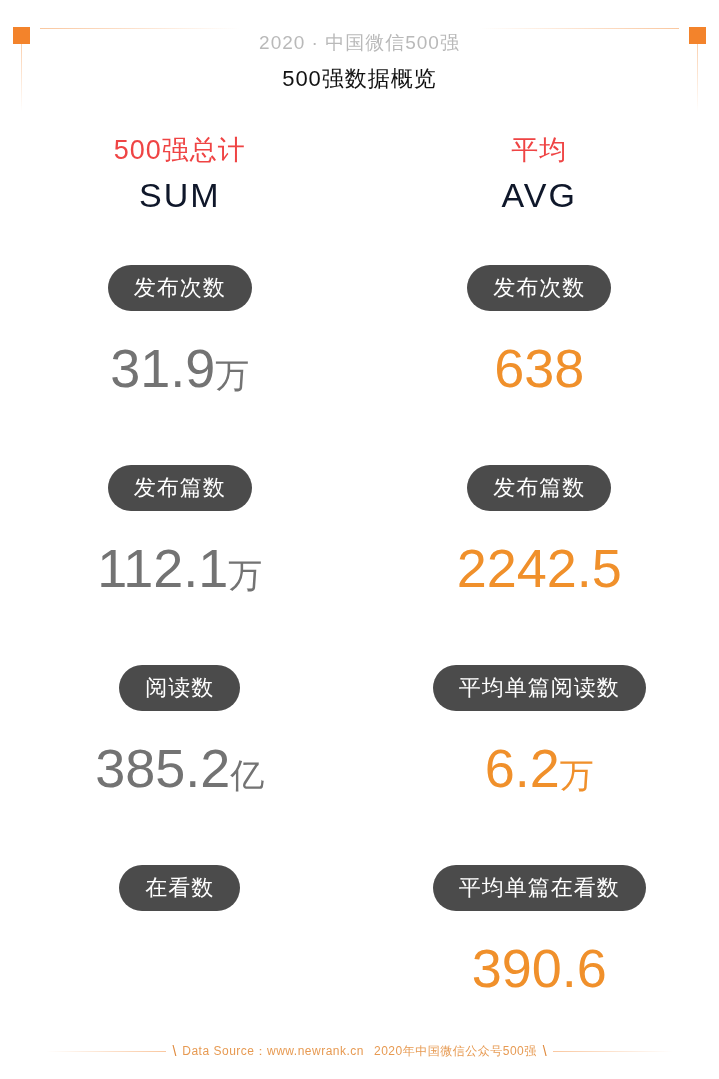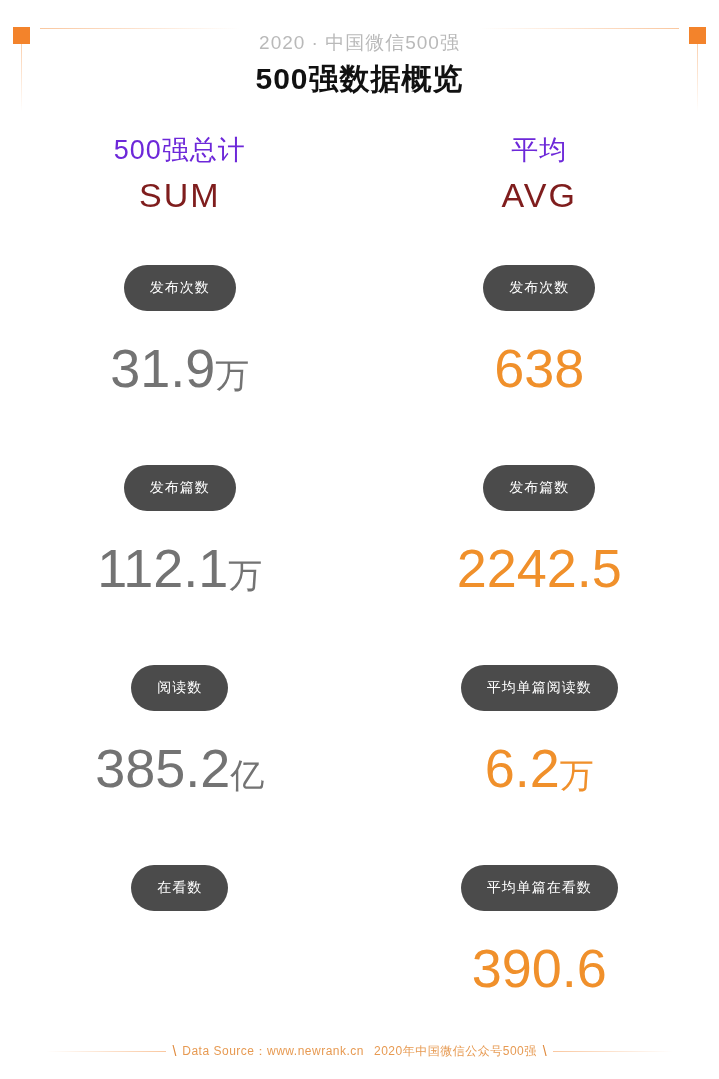--- a/index.html
+++ b/index.html
@@ -71,50 +71,50 @@
     text-align: center;
   }
   .header-sub {
     font-size: 19px;
     color: #b9b9b9;
     letter-spacing: 1px;
     line-height: 26px;
     font-weight: 400;
   }
   .header-title {
-    font-size: 30px;
+    font-size: 22px;
     color: #111111;
-    font-weight: bold;
+    font-weight: normal;
     letter-spacing: 1px;
     line-height: 42px;
     margin-top: 2px;
   }
 
   
   .col-heads {
     position: absolute;
     left: 0;
     top: 132px;
     width: 719px;
     display: flex;
   }
   .col-head {
     width: 50%;
     text-align: center;
   }
   .col-head-cn {
     font-size: 27px;
-    color: #6d28d9;
+    color: #ef4444;
     font-weight: 400;
     letter-spacing: 1px;
     line-height: 36px;
   }
   .col-head-en {
     font-size: 34px;
-    color: #7f1d1d;
+    color: #0f172a;
     font-weight: 300;
     letter-spacing: 2px;
     line-height: 46px;
     margin-top: 4px;
   }
 
   
   .metrics {
     position: absolute;
     left: 0;
@@ -129,21 +129,21 @@
     width: 50%;
     display: flex;
     flex-direction: column;
     align-items: center;
   }
   .pill {
     display: inline-block;
     background: #4b4b4b;
     color: #ffffff;
     border-radius: 999px;
-    font-size: 14px;
+    font-size: 22px;
     font-weight: 400;
     letter-spacing: 1px;
     padding: 10px 26px 11px 26px;
     line-height: 25px;
     white-space: nowrap;
     text-align: center;
   }
   .value {
     margin-top: 26px;
     font-size: 54px;

